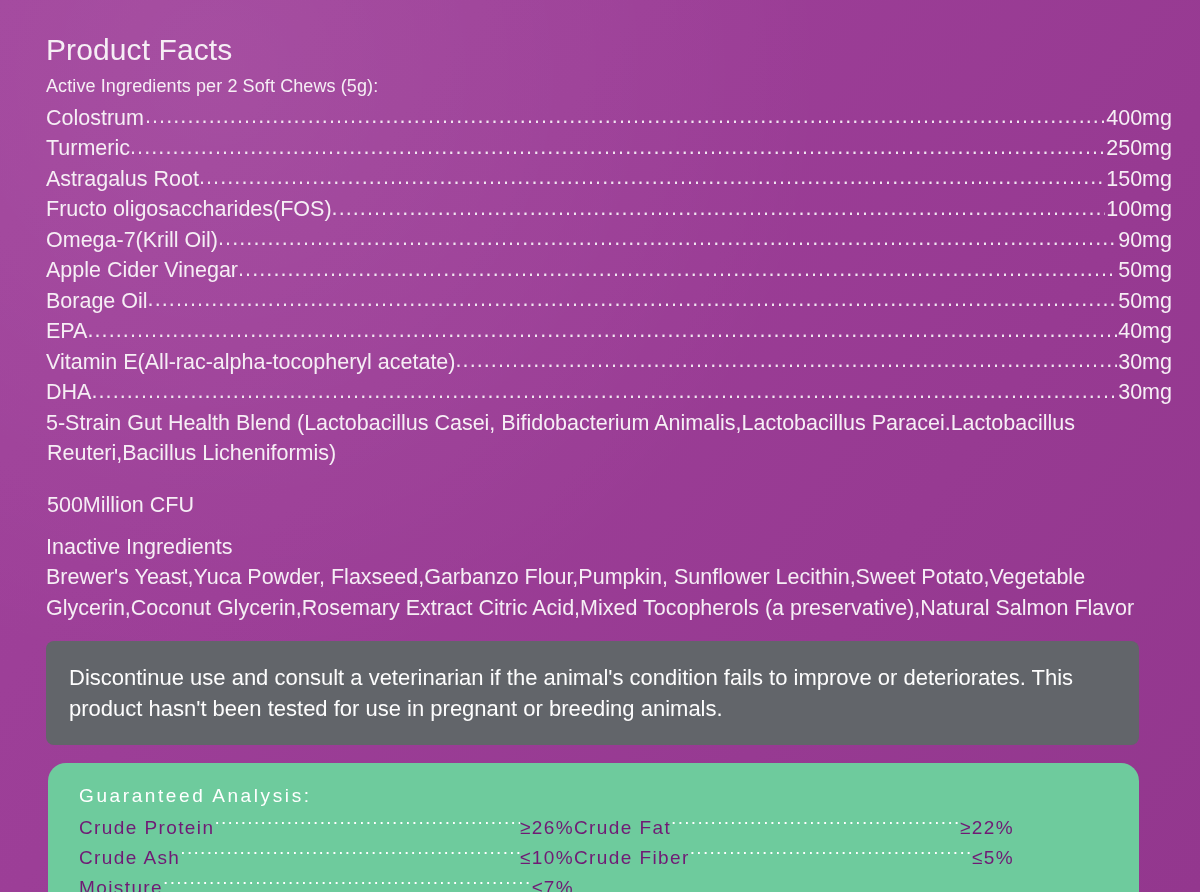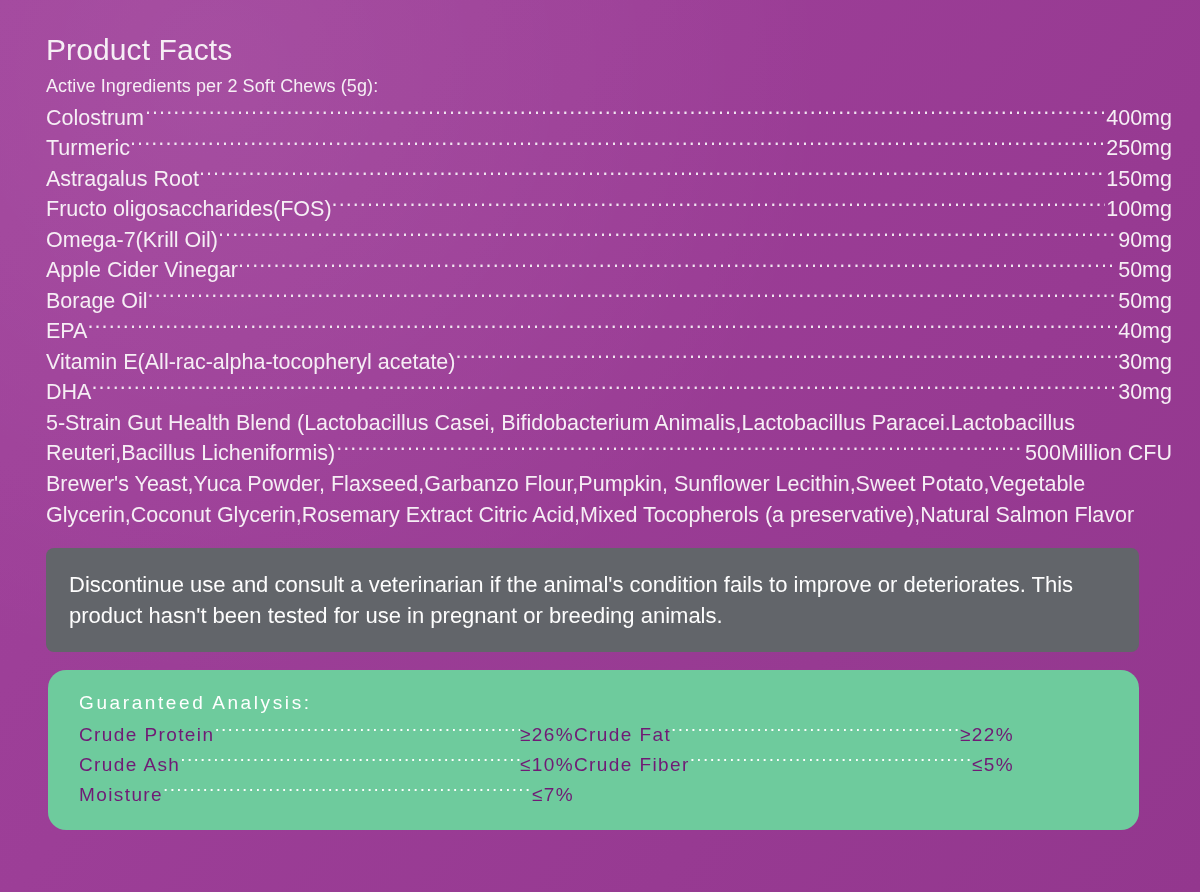--- a/index.html
+++ b/index.html
@@ -44,21 +44,21 @@
   }
 
   
   .ing-list {
     margin: 0 0 0 2px;
     padding: 0;
     list-style: none;
   }
   .ing-row {
     display: flex;
-    align-items: flex-start;
+    align-items: flex-end;
     font-size: 21.5px;
     line-height: 30.5px;
     color: #f6eef5;
     white-space: nowrap;
   }
   .ing-name {
     flex: 0 0 auto;
   }
   .ing-leader {
     flex: 1 1 auto;
@@ -90,20 +90,21 @@
     font-size: 21.5px;
     line-height: 30.5px;
     color: #f6eef5;
     margin: 0 0 0 2px;
   }
   .blend-line1 { display: block; }
   .blend-line2 {
     display: flex;
     align-items: baseline;
     white-space: nowrap;
+    flex-direction: column;
   }
 
   
   .inactive-head {
     font-size: 21.5px;
     line-height: 30px;
     color: #f6eef5;
     margin: 11px 0 0 2px;
   }
   .inactive-body {
@@ -251,20 +252,21 @@
 
   <div class="blend-row">
     <span class="blend-line1">5-Strain Gut Health Blend (Lactobacillus Casei, Bifidobacterium Animalis,Lactobacillus Paracei.Lactobacillus</span>
     <span class="blend-line2">
       <span class="ing-name">Reuteri,Bacillus Licheniformis)</span>
       <span class="ing-leader"></span>
       <span class="ing-val">500Million CFU</span>
     </span>
   </div>
 
+  <div class="inactive-head">Inactive Ingredients</div>
   <div class="inactive-body">Brewer's Yeast,Yuca Powder, Flaxseed,Garbanzo Flour,Pumpkin, Sunflower Lecithin,Sweet Potato,Vegetable Glycerin,Coconut Glycerin,Rosemary Extract Citric Acid,Mixed Tocopherols (a preservative),Natural Salmon Flavor</div>
 
   <div class="warning-box">
     <div class="warning-text">Discontinue use and consult a veterinarian if the animal's condition fails to improve or deteriorates. This product hasn't been tested for use in pregnant or breeding animals.</div>
   </div>
 
   <div class="ga-box">
     <div class="ga-title">Guaranteed Analysis:</div>
     <div class="ga-cols">
       <div class="ga-col left">

